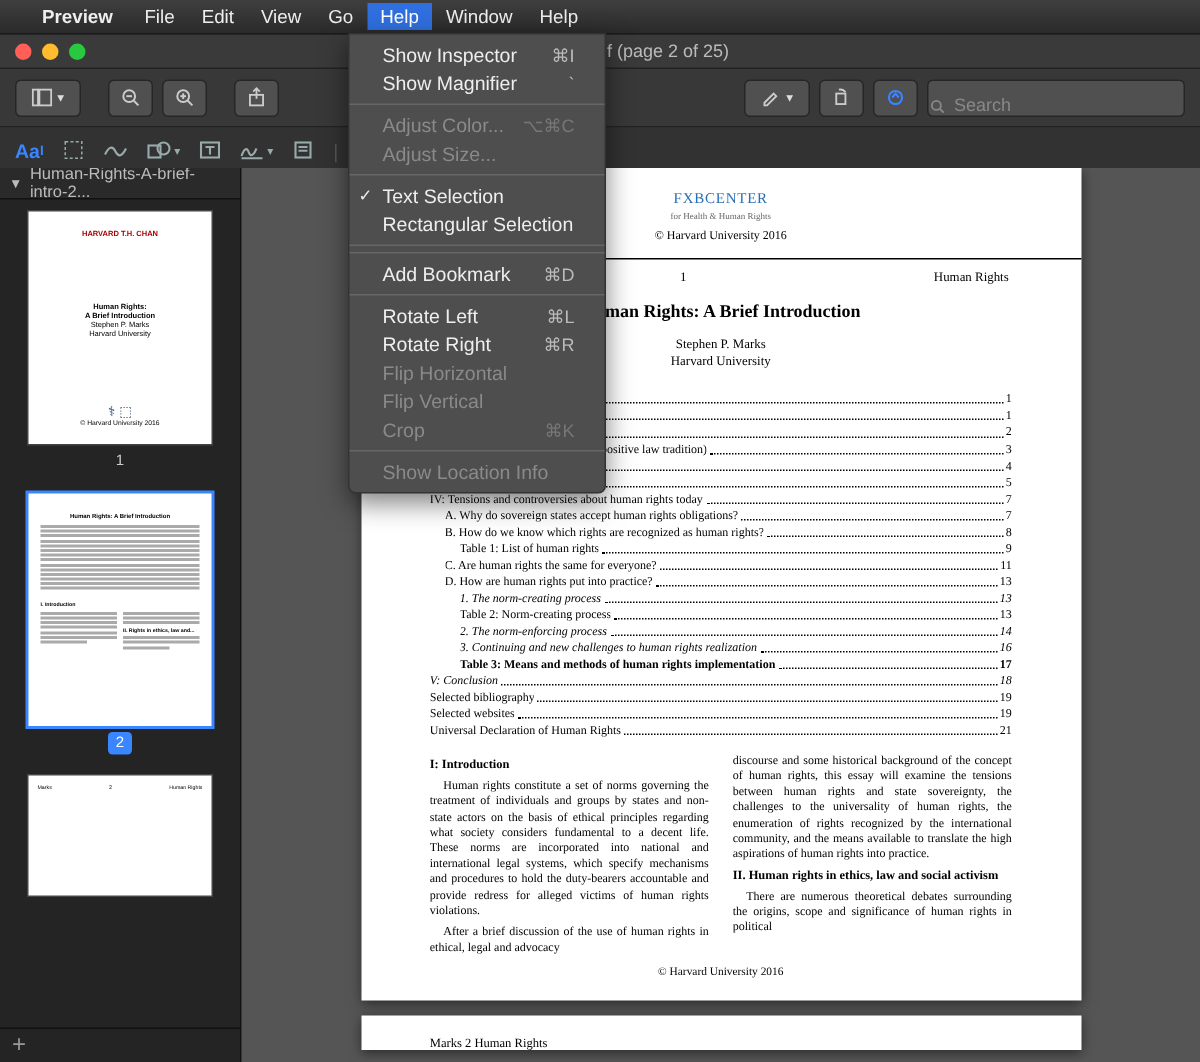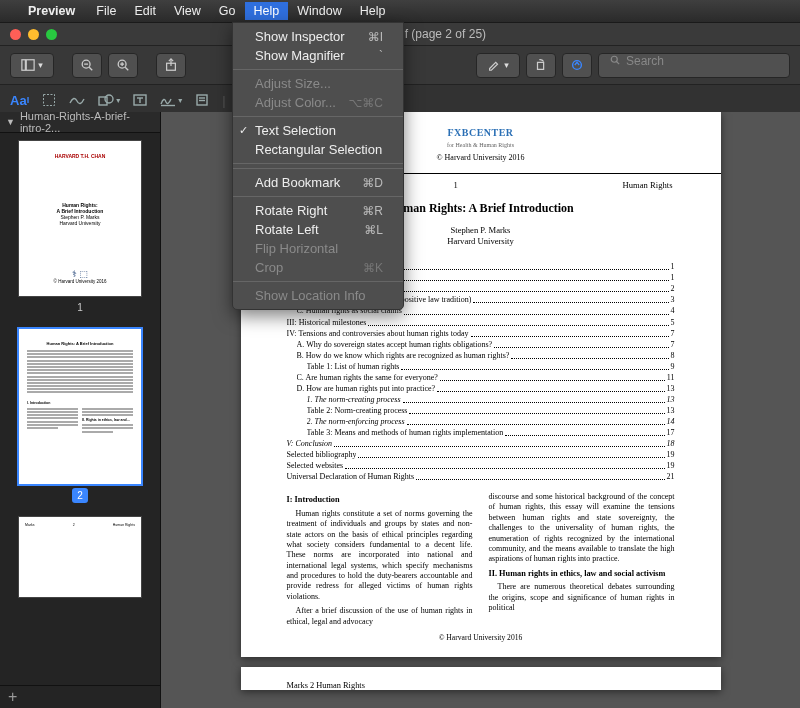--- a/index.html
+++ b/index.html
@@ -16,21 +16,21 @@
 .tl.r{background:#ff5f57}
 .tl.y{background:#febc2e}
 .tl.g{background:#28c840}
 .titlebar .title{position:absolute;left:50%;transform:translateX(-50%);color:#bbb;font-size:12px;white-space:nowrap}
 
 .toolbar{height:38px;background:#383838;display:flex;align-items:center;padding:0 10px;border-bottom:1px solid #222;gap:6px}
 .tbbtn{height:23px;min-width:28px;background:#505050;border:1px solid #262626;border-radius:4px;display:flex;align-items:center;justify-content:center;color:#ddd;font-size:12px}
 .tbbtn.wider{min-width:42px}
 .tbbtn svg{width:14px;height:14px}
 .spacer{flex:1}
-.search{height:23px;width:170px;background:#505050;border:1px solid #262626;border-radius:4px;display:flex;align-items:flex-start;padding:0 10px;color:#888;font-size:12px;gap:5px}
+.search{height:23px;width:170px;background:#505050;border:1px solid #262626;border-radius:4px;display:flex;align-items:flex-end;padding:0 0;color:#888;font-size:12px;gap:5px}
 .search svg{width:12px;height:12px}
 
 .toolbar2{height:30px;background:#323232;display:flex;align-items:center;padding:0 10px;border-bottom:1px solid #222;gap:13px}
 .t2btn{color:#9aa;font-size:12px;display:flex;align-items:center}
 .t2btn.aa{color:#3a86ff;font-weight:600;font-size:13px}
 
 .main{position:absolute;top:112px;bottom:0;left:0;right:0;display:flex}
 .sidebar{width:160px;background:#242424;border-right:1px solid #111;display:flex;flex-direction:column;overflow:hidden}
 .filehdr{height:20px;display:flex;align-items:center;padding:0 6px;font-size:11px;color:#bbb;gap:5px;background:#2a2a2a;border-bottom:1px solid #111}
 .filehdr .chev{font-size:9px}
@@ -70,21 +70,21 @@
 .dropdown hr{border:none;border-top:1px solid #666;margin:4px 0}
 
 .th1{height:155px;padding:12px 10px;box-sizing:border-box;color:#000;font-size:4.5px;text-align:center;display:flex;flex-direction:column;justify-content:space-between}
 .th1 .logo1{color:#a00;font-weight:bold;font-size:5px}
 .th1 .mid{font-size:5px}
 .th1 .logos{font-size:9px;color:#247}
 .th2{height:155px;padding:8px;box-sizing:border-box;color:#000;font-size:3px}
 .th2 .ln{height:2px;background:#aaa;margin:1.2px 0}
 .th2 .ln.s{width:60%}
 .th3{height:80px;padding:6px;box-sizing:border-box;color:#000;font-size:3px;overflow:hidden}
-.fxb{color:#2a6fb5;font-weight:bold;font-size:10px;letter-spacing:.5px}
+.fxb{color:#2a6fb5;font-weight:normal;font-size:10px;letter-spacing:.5px}
 .fxb2{font-size:6px;color:#666}
 </style>
 </head>
 <body>
 
 <div class="menubar">
   <span class="apple"></span>
   <span class="appname">Preview</span>
   <span class="mitem">File</span>
   <span class="mitem">Edit</span>
@@ -421,21 +421,26 @@
           <div class="tocrow" style="padding-left: 20px;">
             <span class="t">Table 2: Norm-creating process</span>
             <span class="d"></span>
             <span class="p">13</span>
           </div>
           <div class="tocrow it" style="padding-left: 20px;">
             <span class="t">2. The norm-enforcing process</span>
             <span class="d"></span>
             <span class="p">14</span>
           </div>
-          <div class="tocrow" style="padding-left: 20px;">
+          <div class="tocrow it" style="padding-left: 20px;">
+            <span class="t">3. Continuing and new challenges to human rights realization</span>
+            <span class="d"></span>
+            <span class="p">16</span>
+          </div>
+          <div class="tocrow" style="padding-left: 20px; font-weight: bold;">
             <span class="t">Table 3: Means and methods of human rights implementation</span>
             <span class="d"></span>
             <span class="p">17</span>
           </div>
           <div class="tocrow" style="padding-left: 0px; font-style: italic;">
             <span class="t">V: Conclusion</span>
             <span class="d"></span>
             <span class="p">18</span>
           </div>
           <div class="tocrow" style="padding-left: 0px;">
@@ -478,51 +483,54 @@
   <div class="mi">
       <span>Show Inspector</span>
       <span class="sc">⌘I</span>
     </div>
   <div class="mi">
       <span>Show Magnifier</span>
       <span class="sc">`</span>
     </div>
   <hr>
   <div class="mi disabled">
-      <span>Adjust Size...</span>
-    </div>
-  <div class="mi disabled">
       <span>Adjust Color...</span>
       <span class="sc">⌥⌘C</span>
     </div>
+  <div class="mi disabled">
+      <span>Adjust Size...</span>
+    </div>
   <hr>
   <div class="mi">
       <span class="chk">✓</span>
       <span>Text Selection</span>
     </div>
   <div class="mi">
       <span>Rectangular Selection</span>
     </div>
   <hr>
   <hr>
   <div class="mi">
       <span>Add Bookmark</span>
       <span class="sc">⌘D</span>
     </div>
   <hr>
   <div class="mi">
+      <span>Rotate Left</span>
+      <span class="sc">⌘L</span>
+    </div>
+  <div class="mi">
       <span>Rotate Right</span>
       <span class="sc">⌘R</span>
     </div>
-  <div class="mi">
-      <span>Rotate Left</span>
-      <span class="sc">⌘L</span>
-    </div>
   <div class="mi disabled">
       <span>Flip Horizontal</span>
+    </div>
+  <div class="mi disabled">
+      <span>Flip Vertical</span>
     </div>
   <div class="mi disabled">
       <span>Crop</span>
       <span class="sc">⌘K</span>
     </div>
   <hr>
   <div class="mi disabled">
       <span>Show Location Info</span>
     </div>
 </div>

